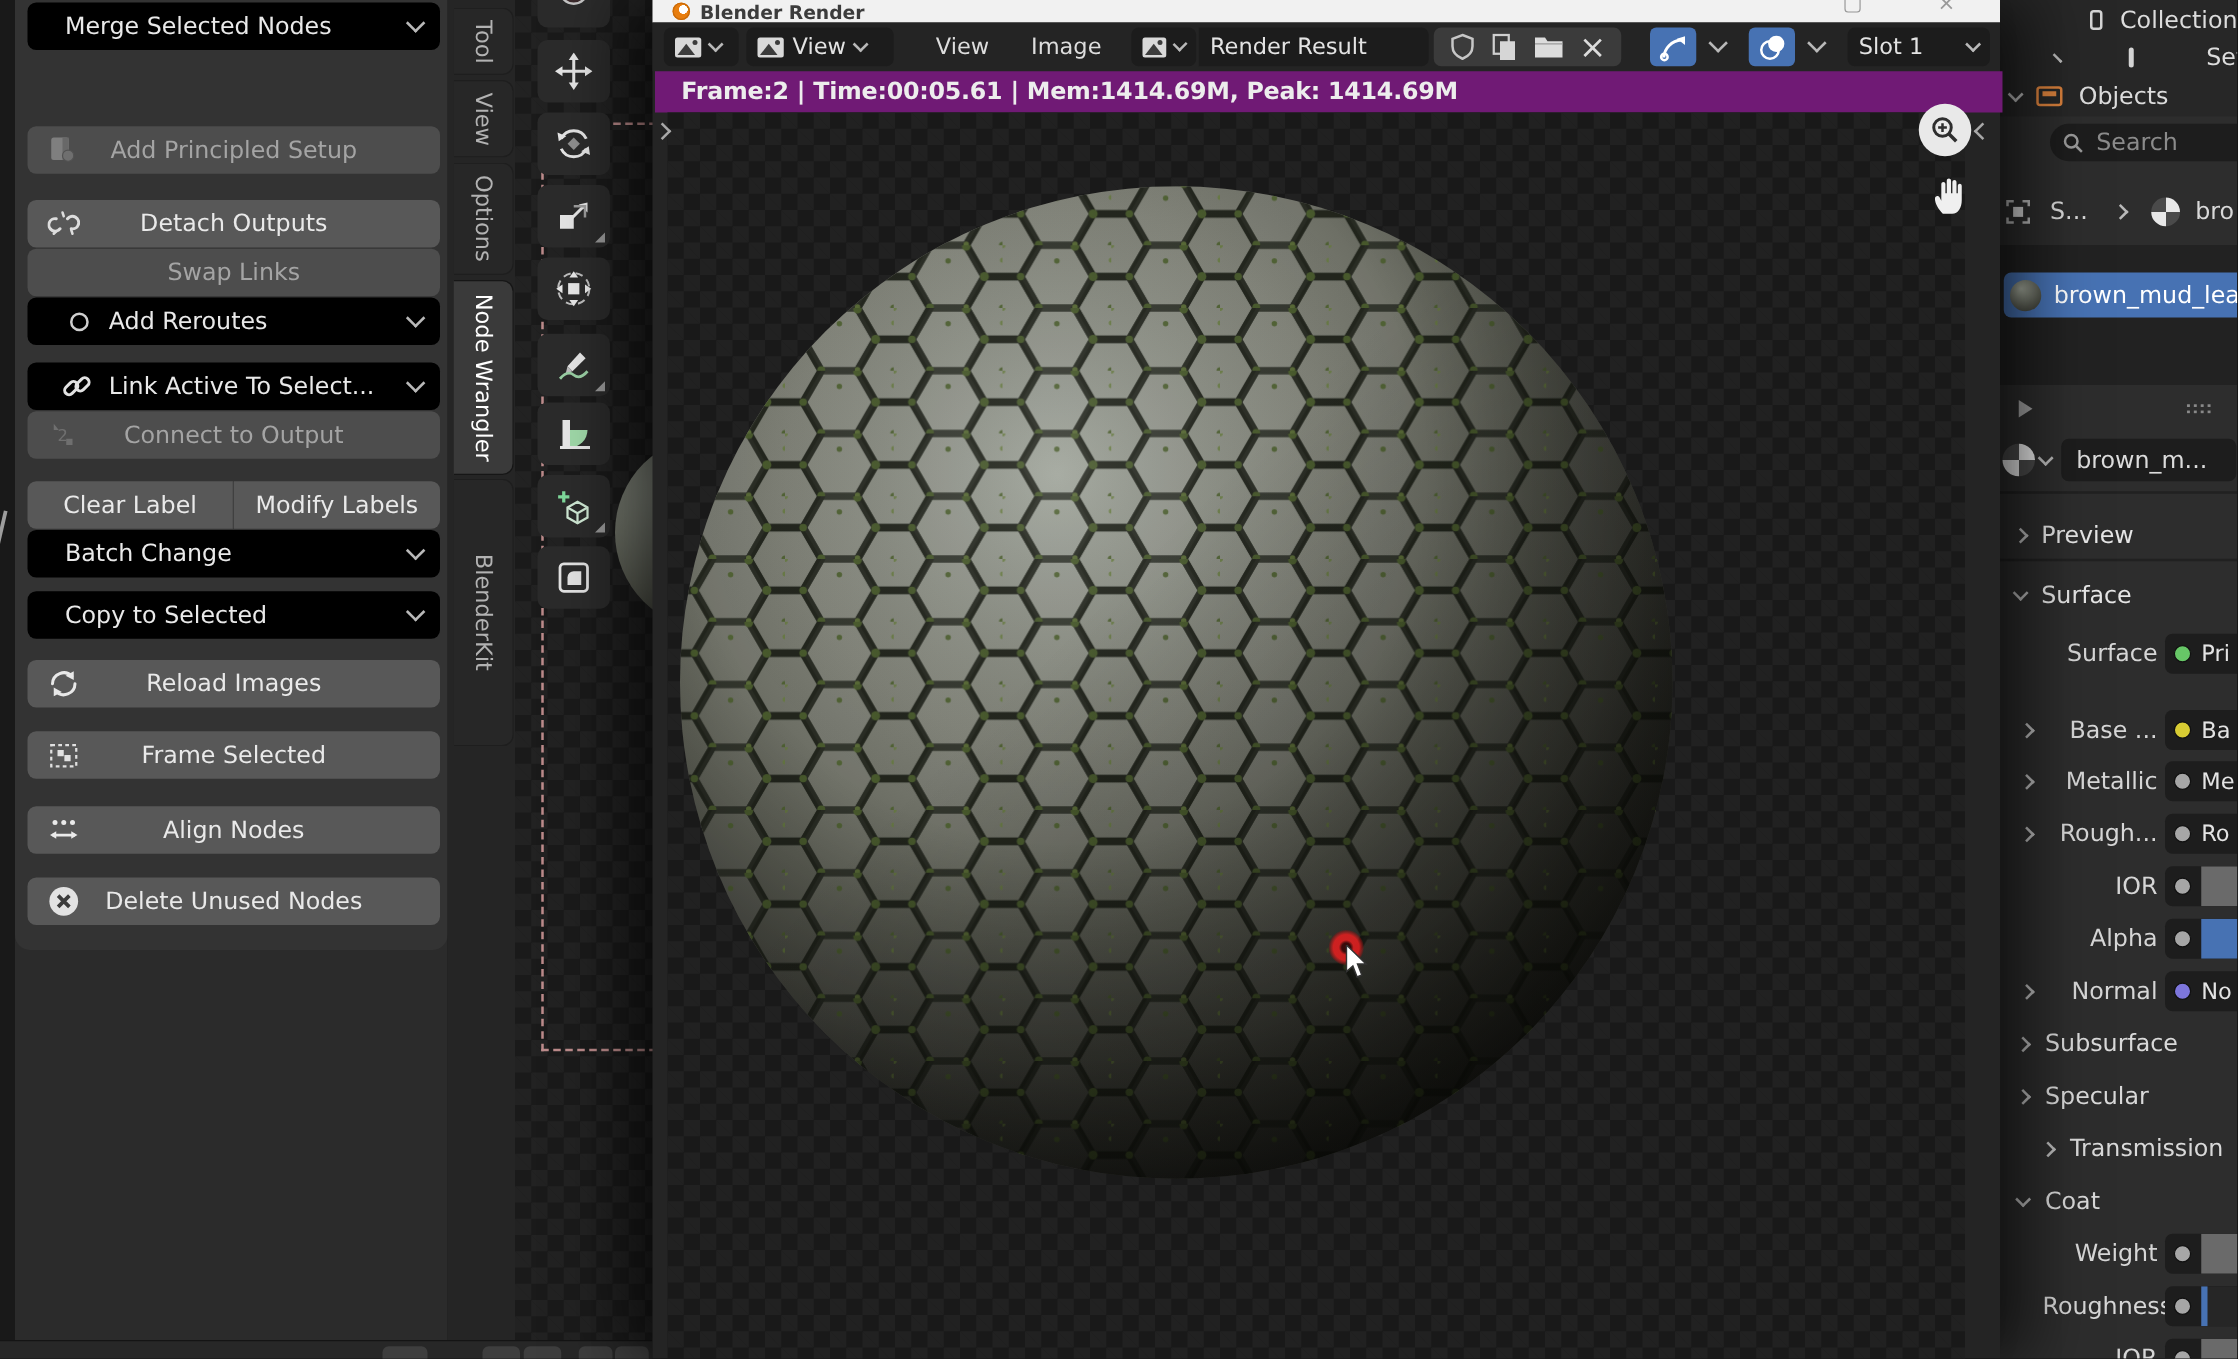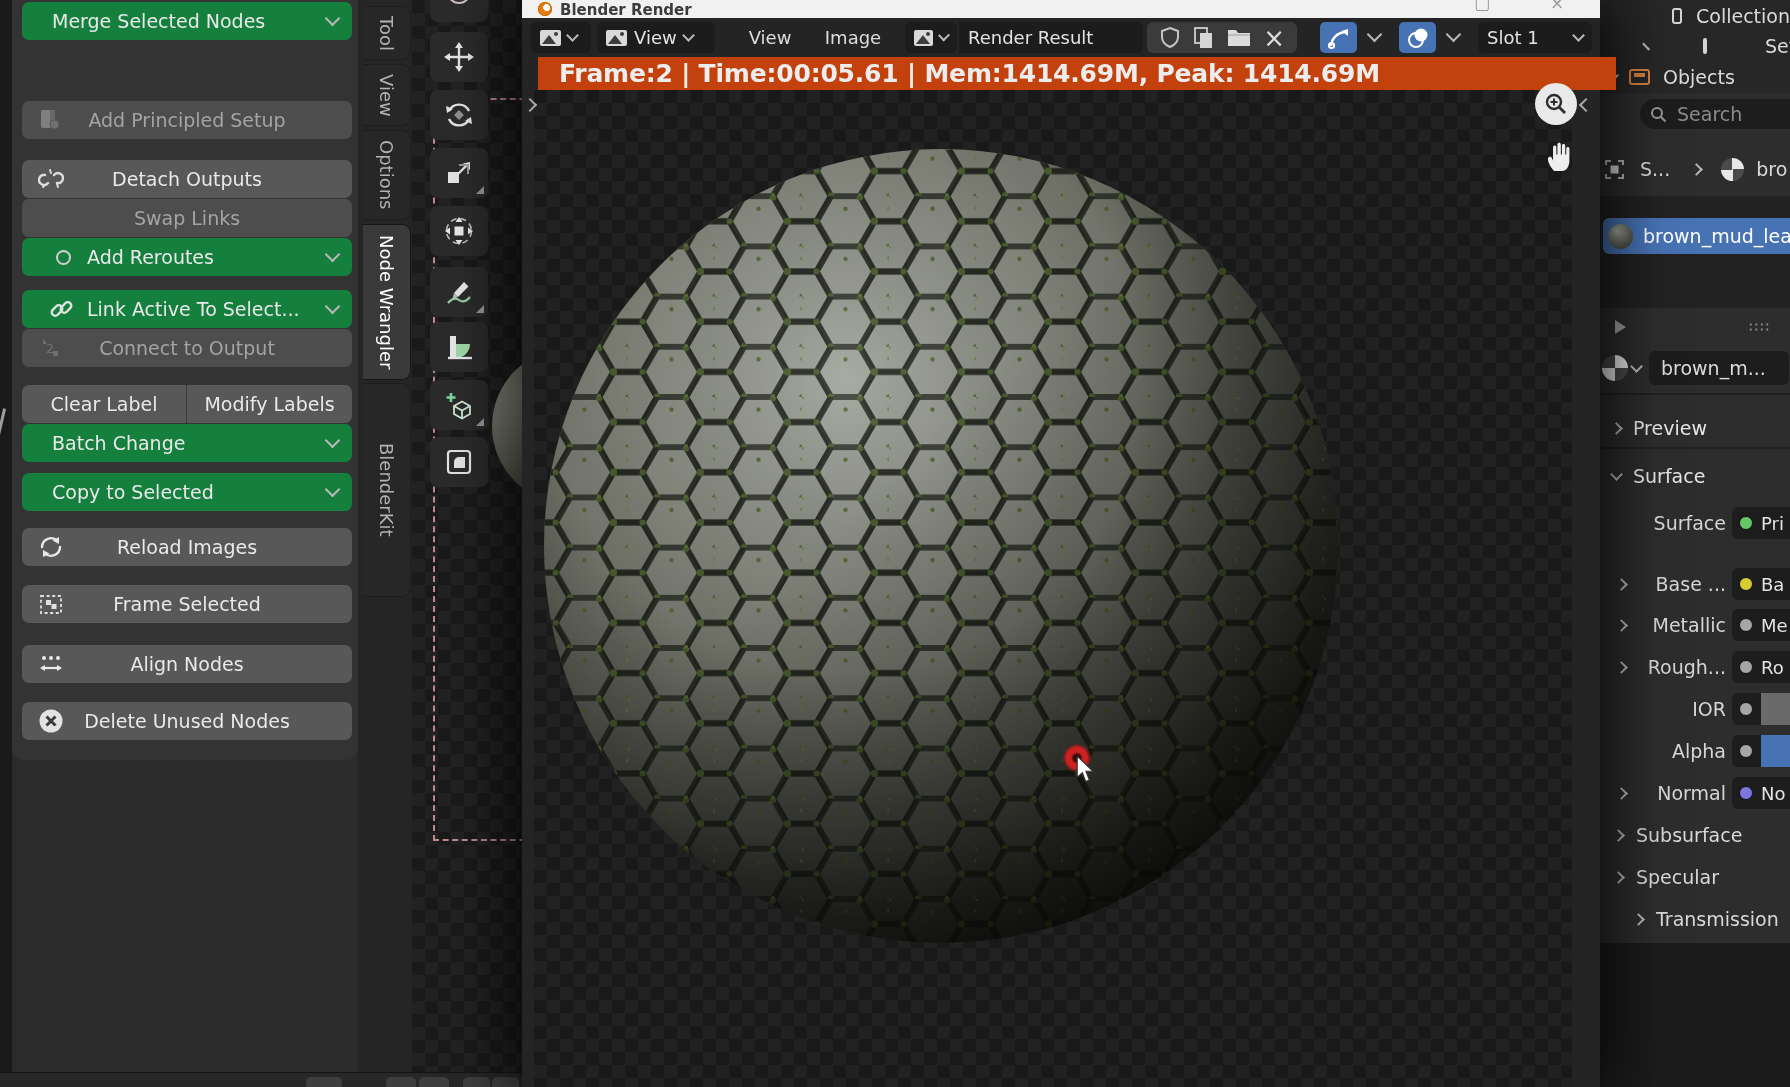--- a/index.html
+++ b/index.html
@@ -14,21 +14,21 @@
   .chv{display:inline-block;width:9px;height:9px;border-right:2px solid #b9b9b9;border-bottom:2px solid #b9b9b9;transform:rotate(45deg);margin-top:-4px;}
   .chv.r{transform:rotate(-45deg);margin:0;}
   .chv.sm{width:7px;height:7px;}
   
   #left-edge{left:0;top:0;width:12px;height:1087px;background:#191919;}
   #noodle{left:-3px;top:408px;width:3px;height:54px;background:#c9c9c9;opacity:.75;transform:rotate(13deg);}
   #nw-panel{left:12px;top:0;width:346px;height:1072px;background:#2b2b2b;z-index:6;}
   #nw-inner{position:absolute;left:0;top:-14px;width:346px;height:774px;background:#333333;border-radius:12px;}
   .btn{position:absolute;left:10px;width:330px;height:38px;border-radius:7px;display:flex;align-items:center;
     font-size:19px;color:#e9e9e9;box-sizing:border-box;}
-  .btn.dark{background:#15803d;padding-left:30px;}
+  .btn.dark{background:#000000;padding-left:30px;}
   .btn.solid{background:#585858;justify-content:center;}
   .btn.dim{background:#4d4d4d;color:#a4a4a4;justify-content:center;}
   .btn .rchv{position:absolute;right:14px;top:15px;}
   .btn .licon{position:absolute;left:16px;display:flex;align-items:center;}
   .dim .licon{opacity:.45;}
   .split{position:absolute;height:38px;background:#585858;display:flex;align-items:center;justify-content:center;
     font-size:19px;color:#e9e9e9;}
   
   #tab-strip{left:358px;top:0;width:54px;height:1072px;background:#252525;z-index:6;}
   .vtab{position:absolute;left:5px;width:48px;background:#272727;color:#b2b2b2;border-radius:0 9px 9px 0;
@@ -60,37 +60,37 @@
   .hbtn{position:absolute;top:4px;height:31px;background:#1c1c1c;border-radius:6px;display:flex;align-items:center;
     padding:0 9px;box-sizing:border-box;font-size:18px;color:#e3e3e3;gap:7px;}
   .hmenu{position:absolute;top:4px;height:31px;display:flex;align-items:center;justify-content:center;font-size:18px;color:#dddddd;}
   .iconstrip{position:absolute;left:625px;top:4px;width:150px;height:31px;background:#3b3b3b;border-radius:6px;
     display:flex;align-items:center;justify-content:space-around;padding:0 6px;box-sizing:border-box;}
   .bluebtn{position:absolute;top:4px;width:37px;height:31px;background:#4772b3;border-radius:5px;
     display:flex;align-items:center;justify-content:center;}
   .photo{display:inline-block;width:21px;height:16px;background:#d9d9d9;border-radius:2px;position:relative;overflow:hidden;}
   .photo::before{content:"";position:absolute;left:2px;bottom:2px;border-left:7px solid transparent;border-right:7px solid transparent;border-bottom:9px solid #3c3c3c;}
   .photo::after{content:"";position:absolute;right:3px;top:2px;width:4px;height:4px;border-radius:50%;background:#3c3c3c;}
-  #win-status{position:absolute;left:16px;top:57px;width:1078px;height:33px;background:#c2410c;
-    line-height:33px;font-size:25px;font-weight:bold;color:#ededed;padding-left:21px;box-sizing:border-box;letter-spacing:-0.2px;}
+  #win-status{position:absolute;left:2px;top:57px;width:1078px;height:33px;background:#701a75;
+    line-height:33px;font-size:19px;font-weight:bold;color:#ededed;padding-left:21px;box-sizing:border-box;letter-spacing:-0.2px;}
   #viewarea{position:absolute;left:12px;top:90px;width:1038px;height:997px;background-color:#191919;
     background-image:linear-gradient(45deg,#212121 25%,transparent 25%,transparent 75%,#212121 75%),
                      linear-gradient(45deg,#212121 25%,transparent 25%,transparent 75%,#212121 75%);
     background-position:0 0,13px 13px;background-size:26px 26px;overflow:hidden;}
   #zoom-btn{position:absolute;left:1013px;top:83px;width:42px;height:42px;border-radius:50%;background:#e9e9e9;
     display:flex;align-items:center;justify-content:center;z-index:12;}
   #hand-btn{position:absolute;left:1021px;top:138px;z-index:12;}
   #open-toolbar{position:absolute;left:3px;top:95px;z-index:12;}
   #open-sidebar{position:absolute;left:1059px;top:95px;z-index:12;}
   .chv-lite{display:inline-block;width:8px;height:8px;border-right:2px solid #a8a8a8;border-bottom:2px solid #a8a8a8;}
   #cursor-glow{position:absolute;left:541px;top:744px;width:28px;height:28px;border-radius:50%;z-index:13;
     background:radial-gradient(circle,rgba(60,8,8,.9) 0 18%,rgba(214,32,32,.95) 30% 52%,rgba(150,20,20,.4) 68%,rgba(120,10,10,0) 75%);}
   #cursor-arrow{position:absolute;left:552px;top:756px;z-index:14;}
   
-  #right-panel{left:1600px;top:0;width:190px;height:943px;background:#2d2d2d;z-index:5;overflow:hidden;}
+  #right-panel{left:1600px;top:0;width:190px;height:1087px;background:#2d2d2d;z-index:5;overflow:hidden;}
   #outliner-bg{position:absolute;left:0;top:0;width:190px;height:93px;background:#272727;}
   .orow{position:absolute;left:0;width:190px;height:30px;display:flex;align-items:center;font-size:19px;color:#dcdcdc;}
   .boxicon{display:inline-block;width:21px;height:16px;border:2px solid #d4d4d4;border-radius:3px;position:relative;box-sizing:border-box;}
   .boxicon::after{content:"";position:absolute;left:3px;right:3px;top:2px;height:4px;background:#d4d4d4;}
   .boxicon.orange{border-color:#d9813d;}
   .boxicon.orange::after{background:#d9813d;}
   .search-wrap{position:absolute;left:40px;top:99px;width:170px;height:30px;background:#1d1d1d;border-radius:15px;
     display:flex;align-items:center;padding:0 10px;box-sizing:border-box;gap:8px;}
   .search-wrap input{background:transparent;border:none;outline:none;color:#c9c9c9;font-size:19px;width:110px;
     font-family:"DejaVu Sans","Liberation Sans",sans-serif;}

